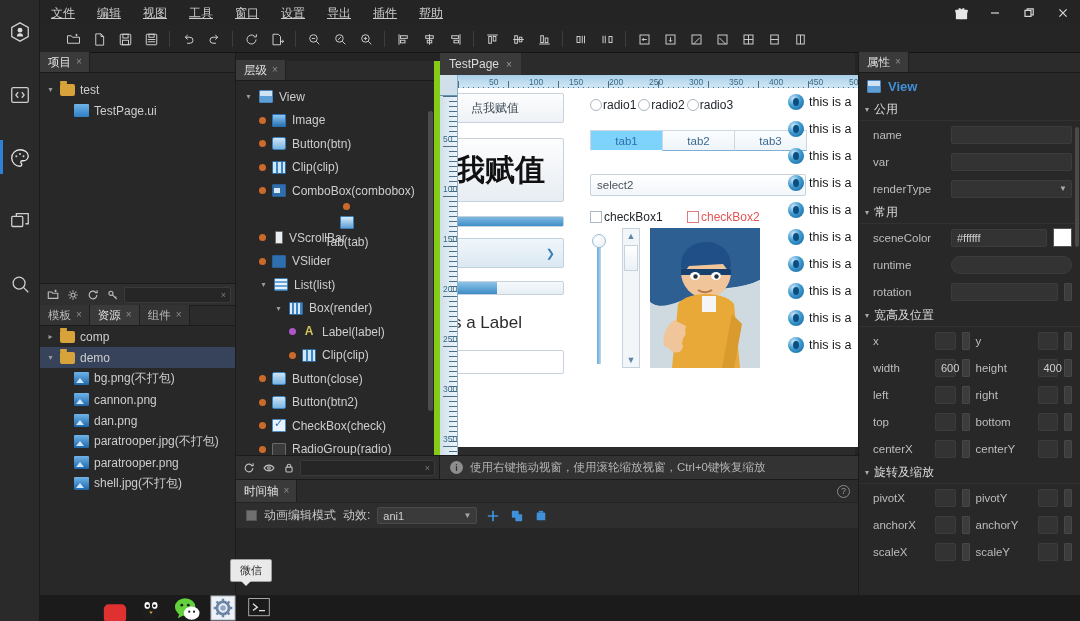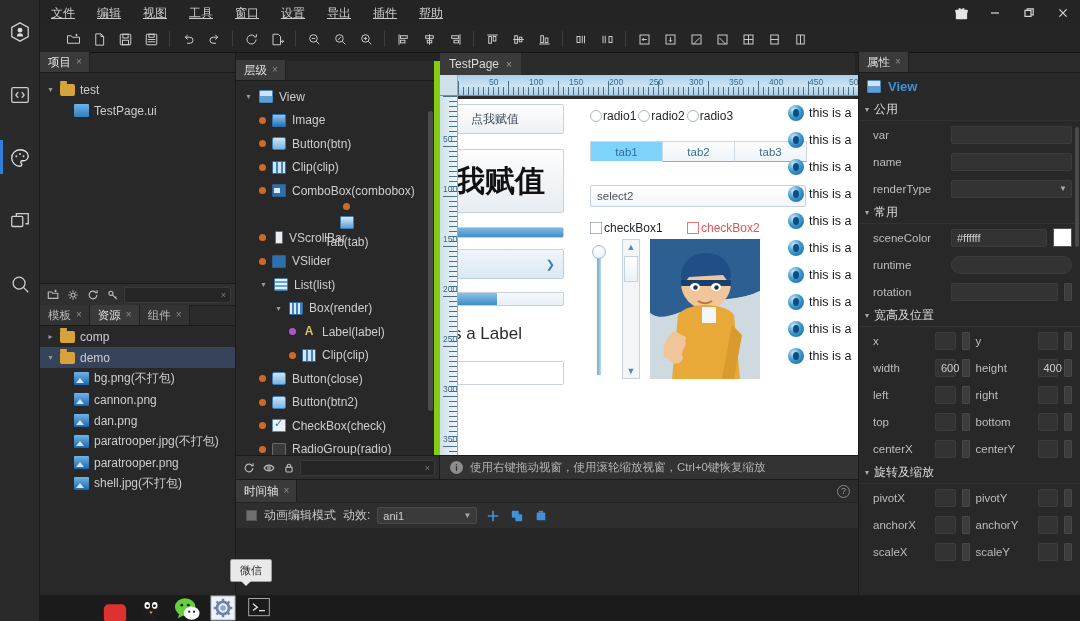--- a/index.html
+++ b/index.html
@@ -146,21 +146,21 @@
   .ruler-corner{ position:absolute; left:0; top:22px; width:18px; height:21px; background:#cfe0ea; border-right:1px solid #8fb0c4; border-bottom:1px solid #6a94ae;}
   .ruler-v{ position:absolute; left:0; top:43px; width:18px; height:359px;
       background:linear-gradient(90deg,#cfe0ea,#eef5fa); border-right:1px solid #8fb0c4; overflow:hidden;}
   .rtick{ position:absolute; top:12px; width:1px; height:9px; background:#4a6f86; }
   .rtick.maj{ top:6px; height:15px; }
   .rnum{ position:absolute; top:2px; font-size:8.5px; color:#3c6b86; }
   .vtick{ position:absolute; left:9px; width:9px; height:1px; background:#4a6f86;}
   .vtick.maj{ left:3px; width:15px;}
   .vnum{ position:absolute; left:3px; font-size:8.5px; color:#3c6b86;}
 
-  .canvas{ position:absolute; left:18px; top:46px; width:400px; height:359px; background:#ffffff; overflow:hidden;}
+  .canvas{ position:absolute; left:18px; top:35px; width:400px; height:359px; background:#ffffff; overflow:hidden;}
 
   
   .cw{ position:absolute; font-family:"Liberation Sans",sans-serif; }
   .btn-l{ background:linear-gradient(#fdfdfd,#eef2f6); border:1px solid #c6d2dc; border-radius:2px;
       color:#3d4a56; display:flex;align-items:center;justify-content:center; font-size:12px;}
   .btn-big{ background:linear-gradient(#fdfdfd,#e7edf3); border:1px solid #c6d2dc; border-radius:2px;
       color:#111; display:flex;align-items:center;justify-content:center; font-weight:bold; font-size:30px;}
   .prog-track{ background:linear-gradient(#f3f7fa,#e3ebf2); border:1px solid #c6d2dc; border-radius:2px; overflow:hidden;}
   .prog-fill{ height:100%; background:linear-gradient(#7fb8e0,#3f8fc8); }
   .hslide{ background:linear-gradient(#f6f9fb,#e6eef4); border:1px solid #c6d2dc; border-radius:2px; position:relative;}
@@ -1093,27 +1093,27 @@
     <div class="props-head">
       <span class="nico view"></span>
       <span class="props-title">View</span>
     </div>
     <div id="props-body">
         <div class="grp">
           <span class="ar">▾</span>
           <span>公用</span>
         </div>
         <div class="prow">
+          <span class="plab">name</span>
+          <span class="pfield">
+            <span></span>
+          </span>
+        </div>
+        <div class="prow">
           <span class="plab">var</span>
-          <span class="pfield">
-            <span></span>
-          </span>
-        </div>
-        <div class="prow">
-          <span class="plab">name</span>
           <span class="pfield">
             <span></span>
           </span>
         </div>
         <div class="prow">
           <span class="plab">renderType</span>
           <span class="pfield">
             <span></span>
             <span class="car">▼</span>
           </span>

